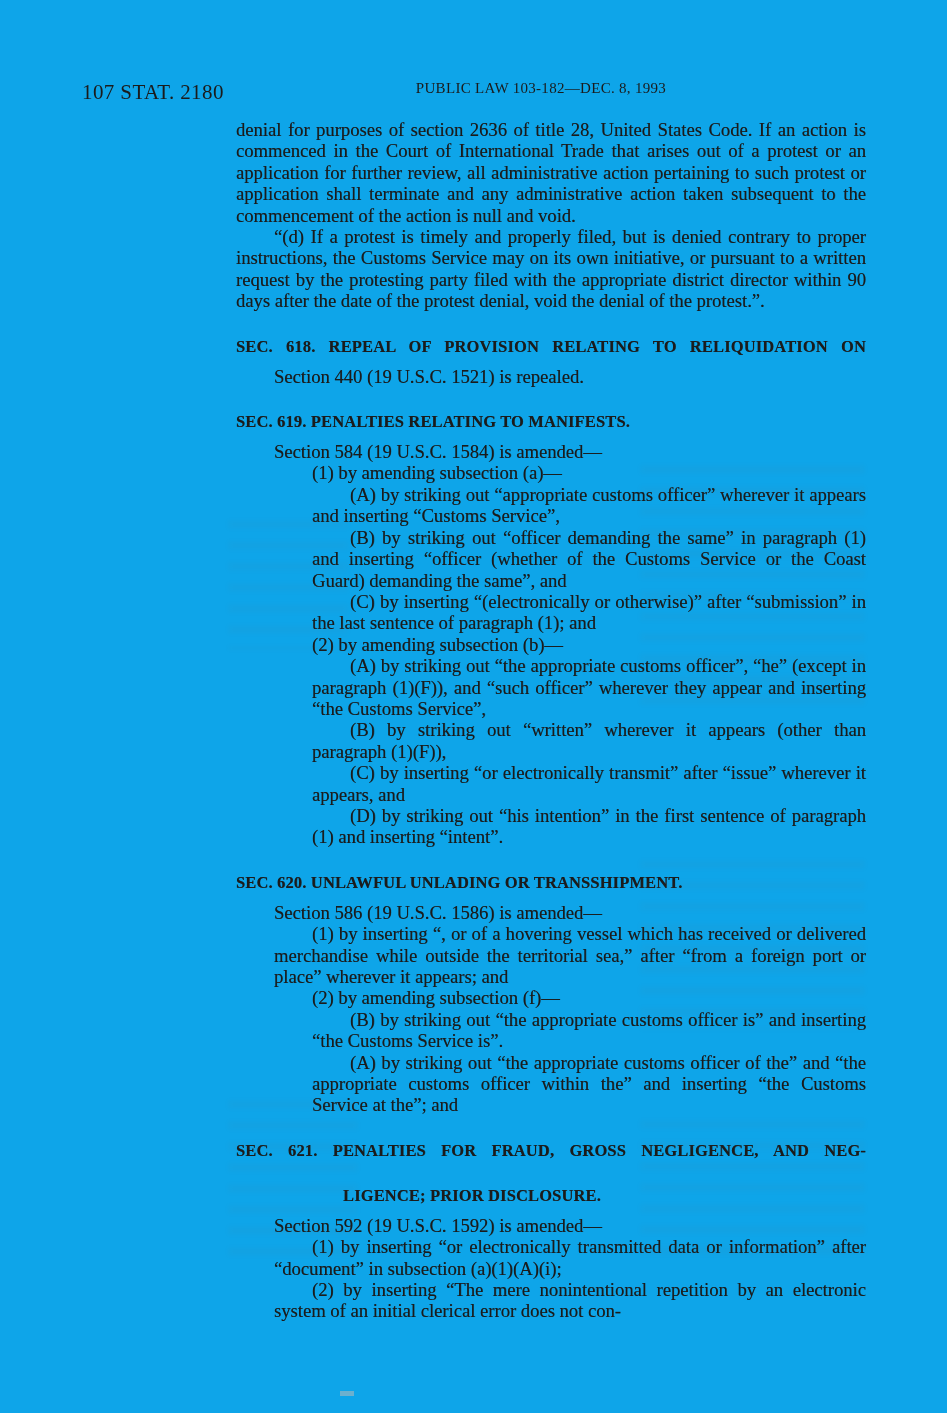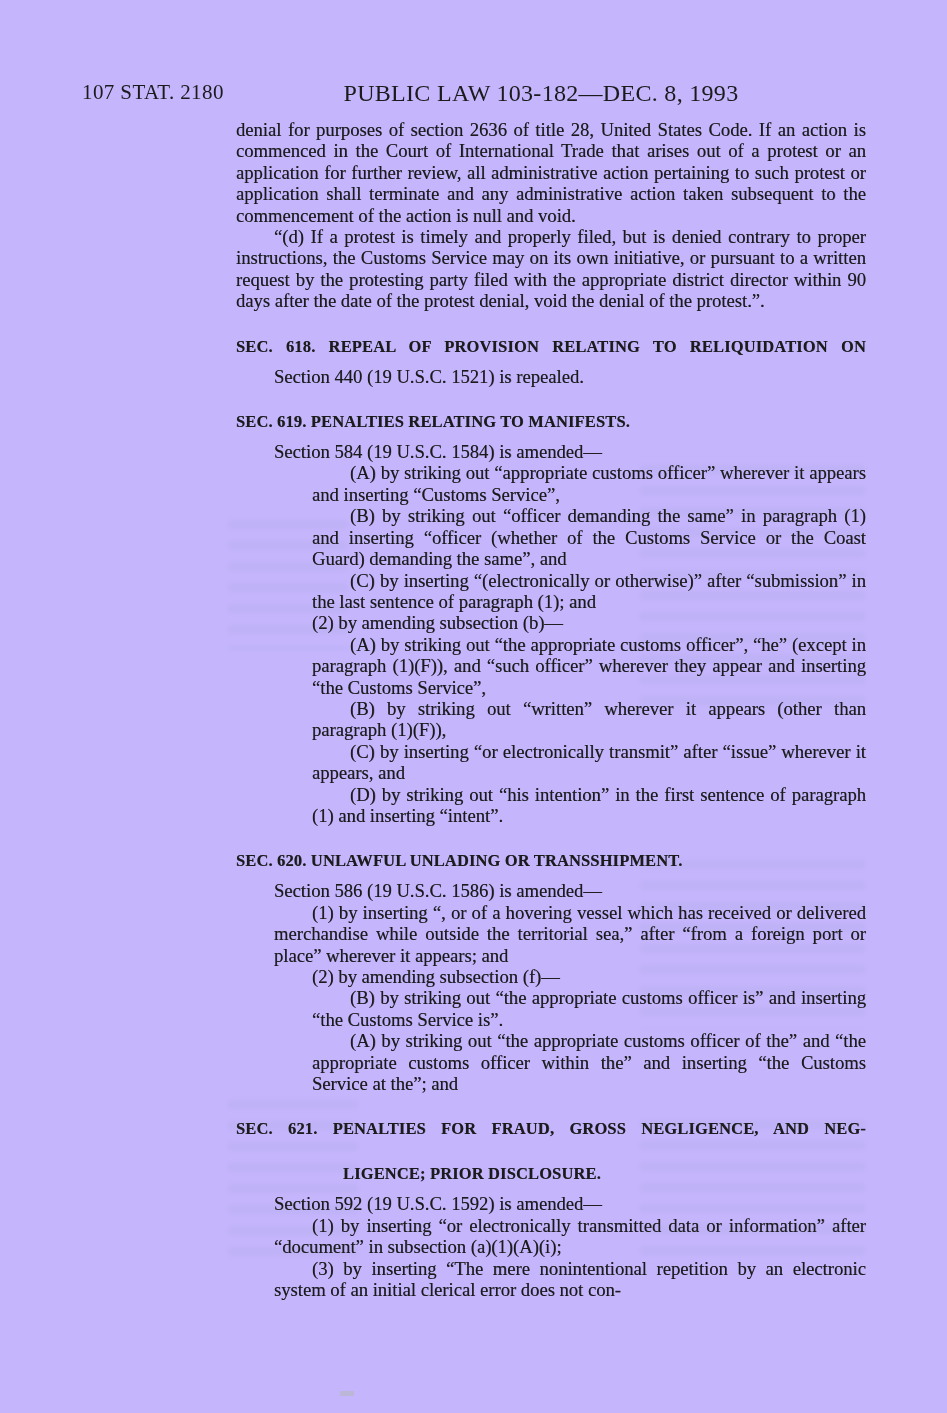--- a/index.html
+++ b/index.html
@@ -1,32 +1,32 @@
 <!DOCTYPE html>
 <html><head>
 <meta charset="utf-8">
 <style>
   html,body { margin:0; padding:0; background:#dcdcdc; }
   .page {
     position: relative;
     width: 947px;
     height: 1413px;
-    background: #c4b5fd;
+    background: #0ea5e9;
     font-family: "Liberation Serif", "DejaVu Serif", serif;
     color: #1b1b1b;
     overflow: hidden;
   }
   .page-header { position:absolute; top:80px; left:0; width:947px; height:28px; }
   .stat-number {
     position:absolute; left:82px; top:0;
     font-size:21px; letter-spacing:.4px; white-space:nowrap;
   }
   .law-title {
     position:absolute; left:541px; top:0; transform:translateX(-50%);
-    font-size:24px; letter-spacing:.3px; white-space:nowrap;
+    font-size:15px; letter-spacing:.3px; white-space:nowrap;
   }
   .column {
     position:absolute; left:236px; top:119px; width:630px;
     font-size:18.6px; line-height:21.4px;
     text-align: justify;
     text-shadow: 0.3px 0 0 rgba(25,25,25,0.55);
   }
   .blk { margin:0; }
   .para        { text-indent:38px; }
   .para-noindent { text-indent:0; }
@@ -76,20 +76,21 @@
       <div class="blk para-noindent">denial for purposes of section 2636 of title 28, United States Code. If an action is commenced in the Court of International Trade that arises out of a protest or an application for further review, all administrative action pertaining to such protest or application shall terminate and any administrative action taken subsequent to the commencement of the action is null and void.</div>
       <div class="blk para">“(d) If a protest is timely and properly filed, but is denied contrary to proper instructions, the Customs Service may on its own initiative, or pursuant to a written request by the protesting party filed with the appropriate district director within 90 days after the date of the protest denial, void the denial of the protest.”.</div>
       <div class="blk heading">
         <div class="hl first-just">SEC. 618. REPEAL OF PROVISION RELATING TO RELIQUIDATION ON</div>
       </div>
       <div class="blk para">Section 440 (19 U.S.C. 1521) is repealed.</div>
       <div class="blk heading">
         <div class="hl">SEC. 619. PENALTIES RELATING TO MANIFESTS.</div>
       </div>
       <div class="blk para">Section 584 (19 U.S.C. 1584) is amended—</div>
+      <div class="blk clause1">(1) by amending subsection (a)—</div>
       <div class="blk clause2">(A) by striking out “appropriate customs officer” wherever it appears and inserting “Customs Service”,</div>
       <div class="blk clause2">(B) by striking out “officer demanding the same” in paragraph (1) and inserting “officer (whether of the Customs Service or the Coast Guard) demanding the same”, and</div>
       <div class="blk clause2">(C) by inserting “(electronically or otherwise)” after “submission” in the last sentence of paragraph (1); and</div>
       <div class="blk clause1">(2) by amending subsection (b)—</div>
       <div class="blk clause2">(A) by striking out “the appropriate customs officer”, “he” (except in paragraph (1)(F)), and “such officer” wherever they appear and inserting “the Customs Service”,</div>
       <div class="blk clause2">(B) by striking out “written” wherever it appears (other than paragraph (1)(F)),</div>
       <div class="blk clause2">(C) by inserting “or electronically transmit” after “issue” wherever it appears, and</div>
       <div class="blk clause2">(D) by striking out “his intention” in the first sentence of paragraph (1) and inserting “intent”.</div>
       <div class="blk heading">
         <div class="hl">SEC. 620. UNLAWFUL UNLADING OR TRANSSHIPMENT.</div>
@@ -98,21 +99,21 @@
       <div class="blk clause1">(1) by inserting “, or of a hovering vessel which has received or delivered merchandise while outside the territorial sea,” after “from a foreign port or place” wherever it appears; and</div>
       <div class="blk clause1">(2) by amending subsection (f)—</div>
       <div class="blk clause2">(B) by striking out “the appropriate customs officer is” and inserting “the Customs Service is”.</div>
       <div class="blk clause2">(A) by striking out “the appropriate customs officer of the” and “the appropriate customs officer within the” and inserting “the Customs Service at the”; and</div>
       <div class="blk heading">
         <div class="hl first-just">SEC. 621. PENALTIES FOR FRAUD, GROSS NEGLIGENCE, AND NEG-</div>
         <div class="hl cont">LIGENCE; PRIOR DISCLOSURE.</div>
       </div>
       <div class="blk para">Section 592 (19 U.S.C. 1592) is amended—</div>
       <div class="blk clause1">(1) by inserting “or electronically transmitted data or information” after “document” in subsection (a)(1)(A)(i);</div>
-      <div class="blk clause1">(3) by inserting “The mere nonintentional repetition by an electronic system of an initial clerical error does not con-</div>
+      <div class="blk clause1">(2) by inserting “The mere nonintentional repetition by an electronic system of an initial clerical error does not con-</div>
     </div>
 
   <div class="smudge s1"></div>
   <div class="smudge s2"></div>
   <div class="smudge s3"></div>
   <div class="smudge s4"></div>
   <div class="smudge s5"></div>
   <div class="pencil-mark"></div>
 
 </div>

